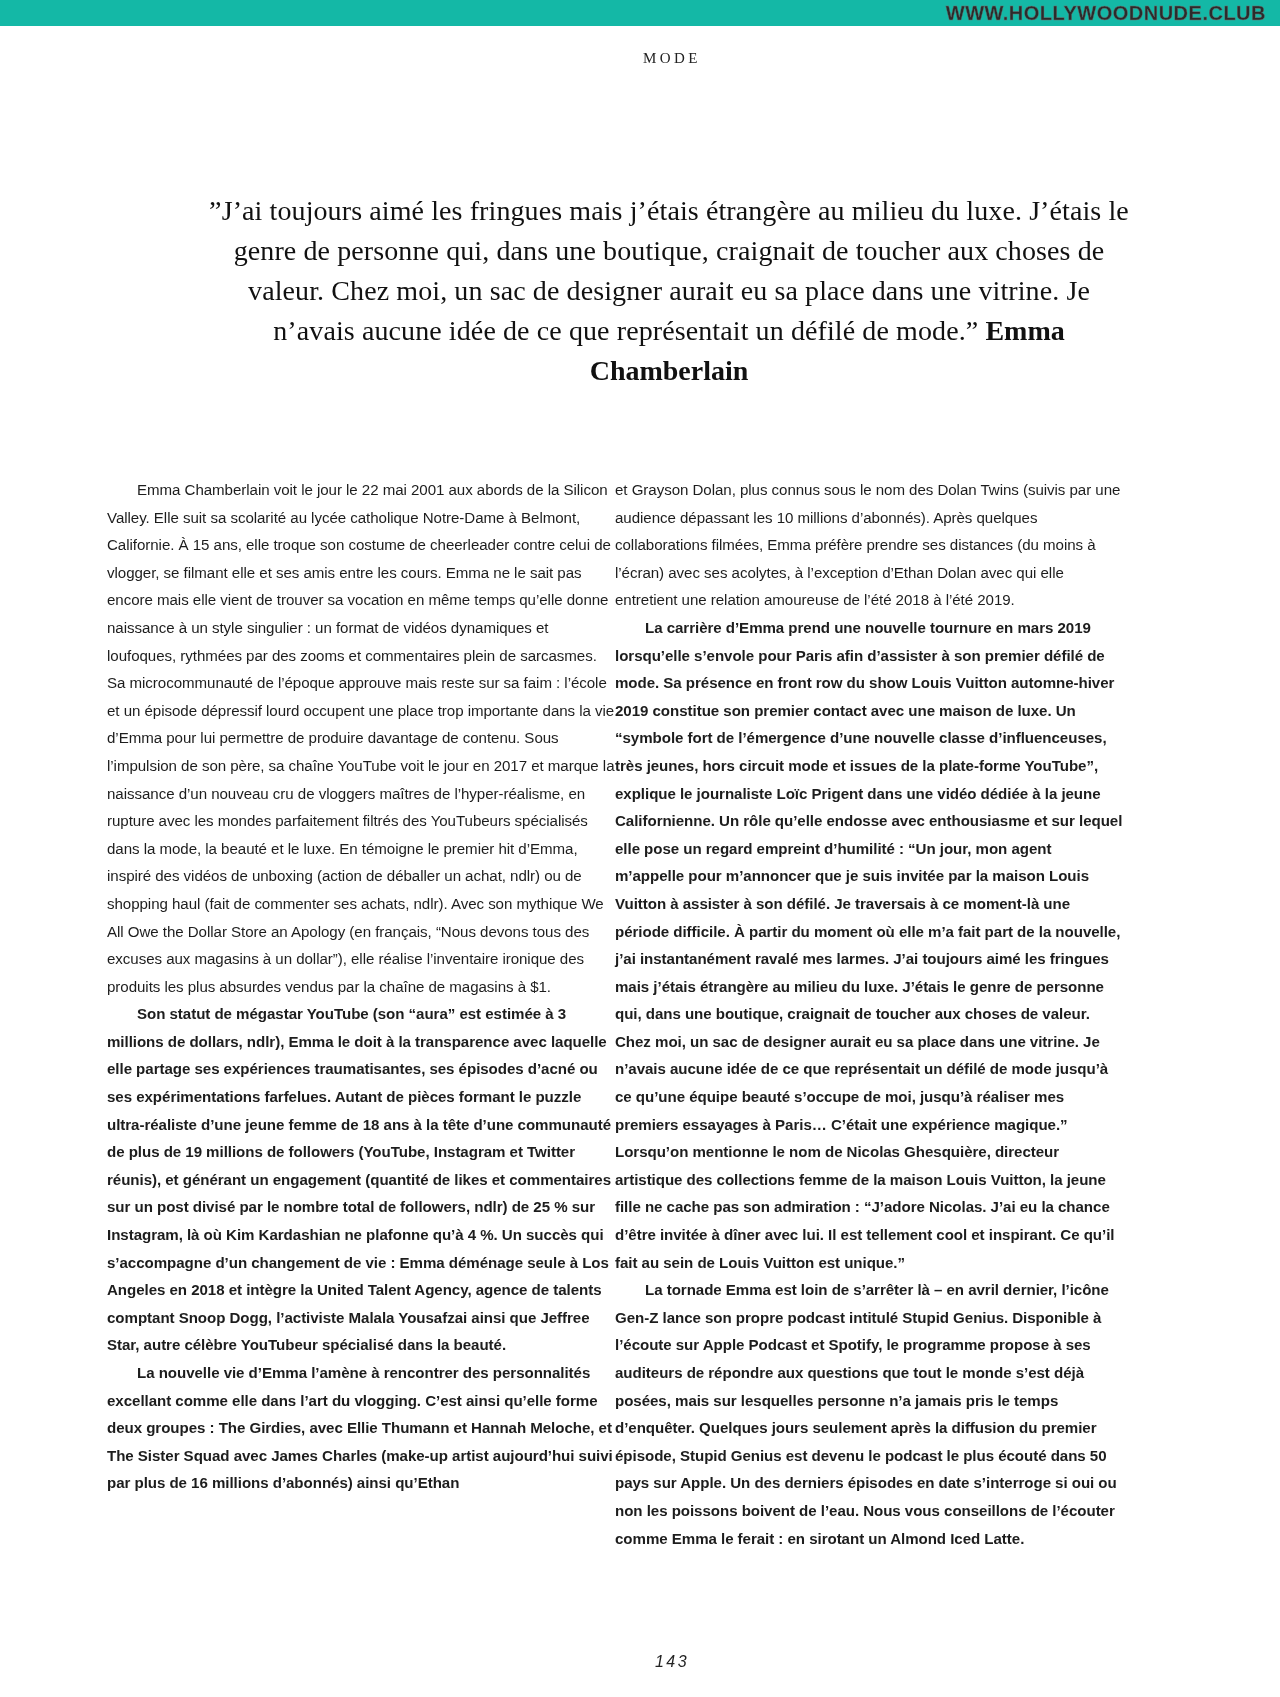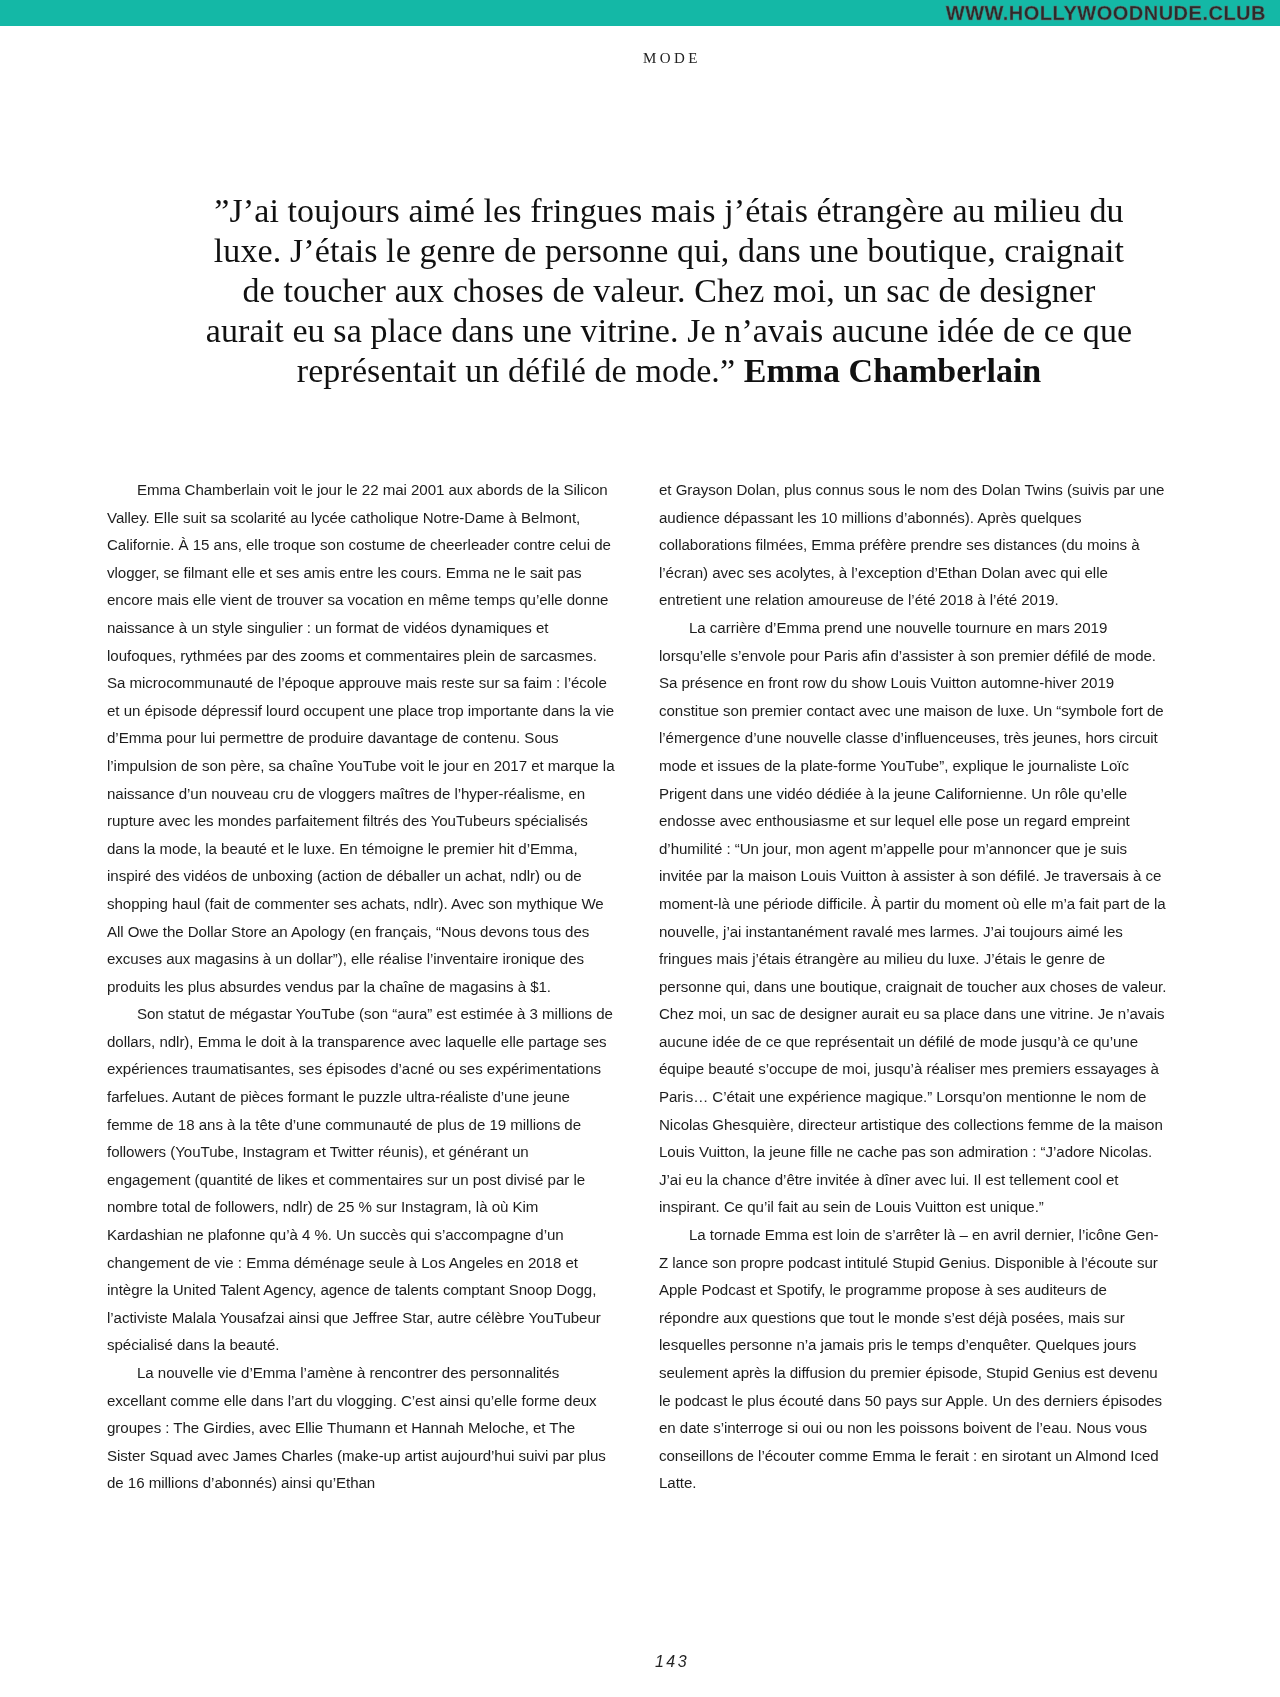--- a/index.html
+++ b/index.html
@@ -61,54 +61,54 @@
     color: #222;
   }
 
   
   .pullquote {
     position: absolute;
     top: 165px;
     left: 172px;
     width: 930px;
     font-family: "Liberation Serif", serif;
-    font-size: 34px;
+    font-size: 28px;
     line-height: 40px;
     text-align: center;
     color: #111;
     letter-spacing: 0.1px;
   }
   .pullquote .attrib {
     font-weight: bold;
     font-family: "Liberation Serif", serif;
     letter-spacing: 0;
   }
 
   
   .columns {
     position: absolute;
     top: 450px;
     left: 75px;
     width: 1060px;
     display: flex;
-    gap: 44px;
   }
   .col {
     width: 508px;
   }
   .col p {
     margin: 0;
     font-size: 15.1px;
     line-height: 27.6px;
     text-align: left;
     color: #1d1d1d;
     letter-spacing: -0.05px;
   }
   .col p + p {
     margin-top: 0;
+    font-weight: bold;
   }
   .indent {
     text-indent: 30px;
   }
 
   .folio {
     position: absolute;
     bottom: 26px;
     left: 0;
     width: 1280px;

